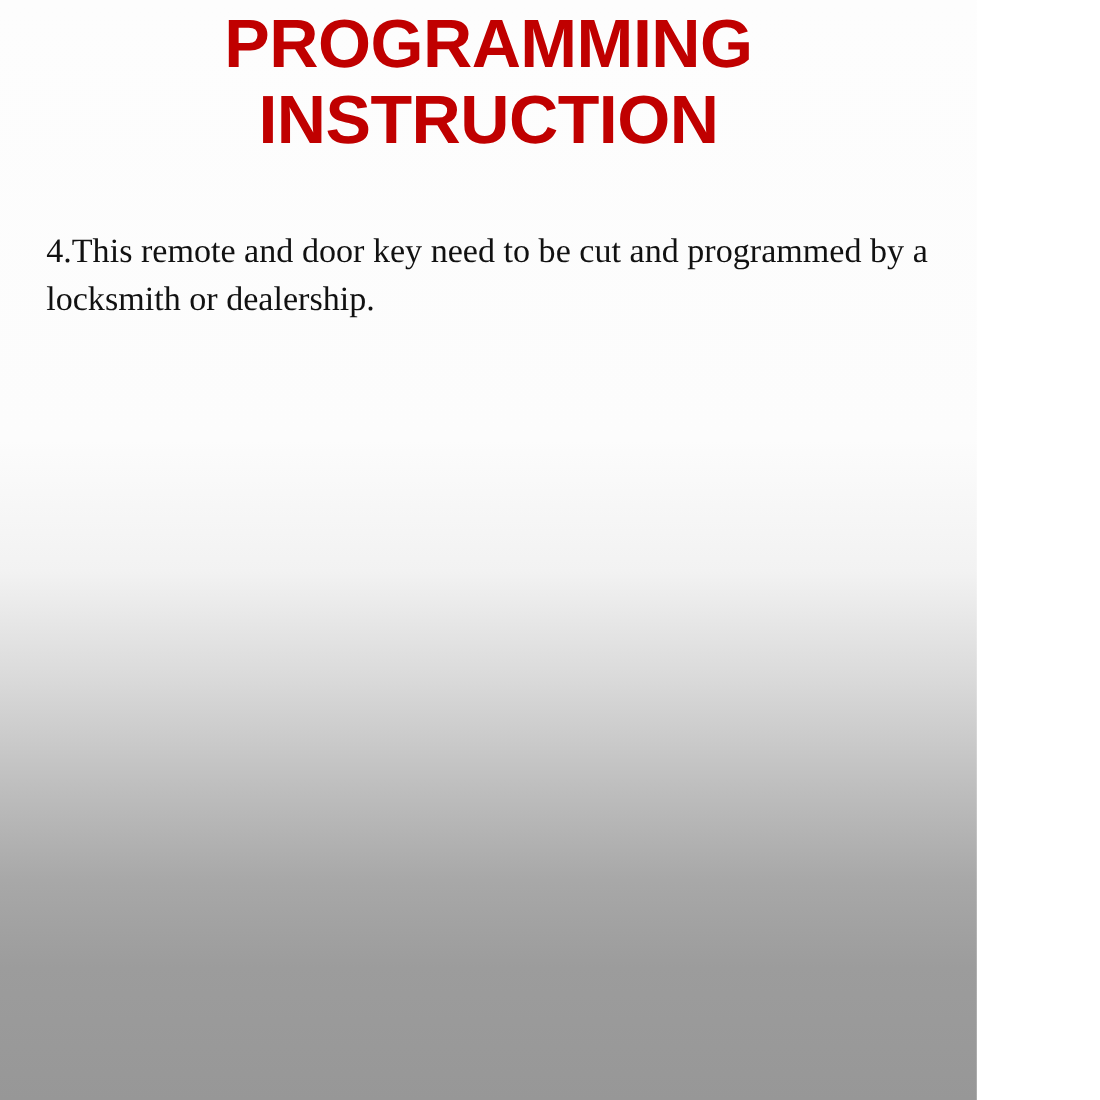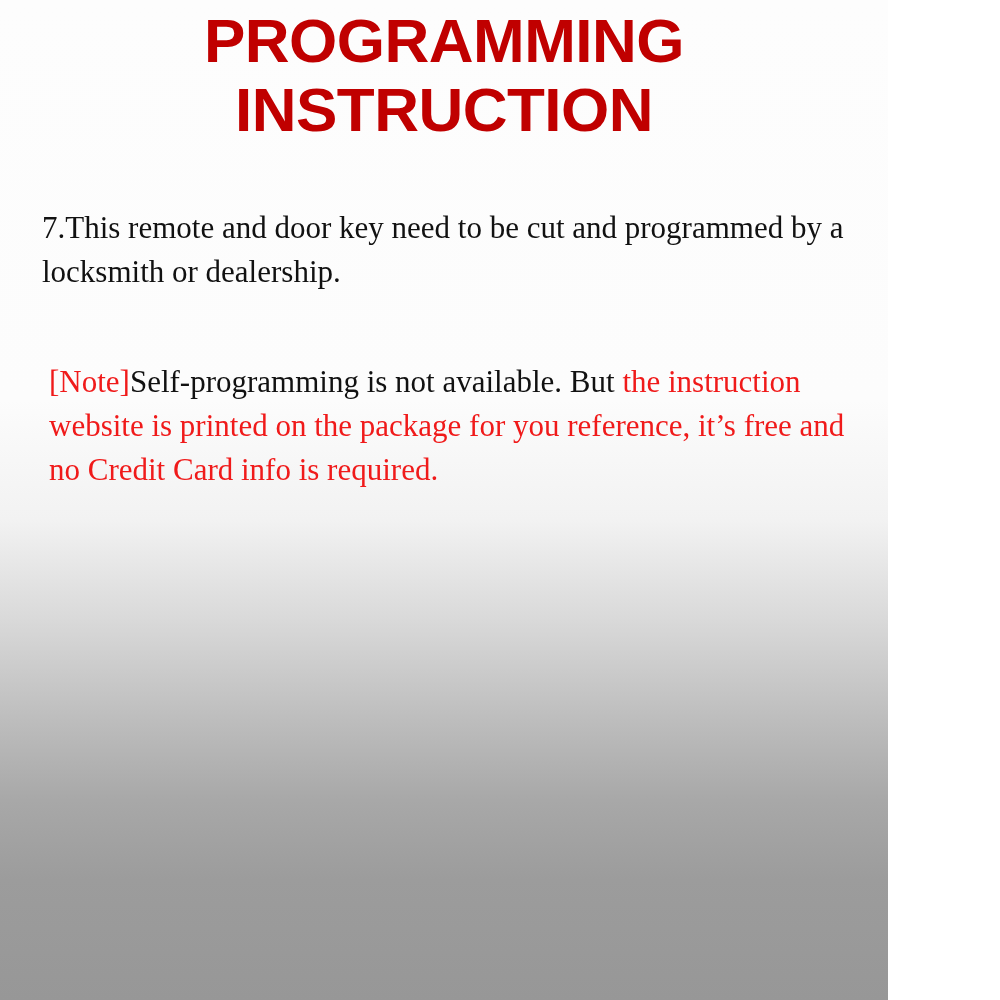--- a/index.html
+++ b/index.html
@@ -82,21 +82,18 @@
 
 <div class="page">
 
   <div class="title">
     <span class="line1">PROGRAMMING</span>
     <span class="line2">INSTRUCTION</span>
   </div>
 
   <div class="body">
 
-    <p class="para p1">7.This remote and door key need to be cut and programmed by a locksmith or dealership.</p>
+    <p class="para p1">4.This remote and door key need to be cut and programmed by a locksmith or dealership.</p>
 
-    <p class="para note">
-      <span class="red">[Note]</span><span class="black">Self-programming is not available. But </span><span class="red">the instruction website is printed on the package for you reference, it’s free and no Credit Card info is required.</span>
-    </p>
 
 
   </div>
 </div>
 
 </body></html>

